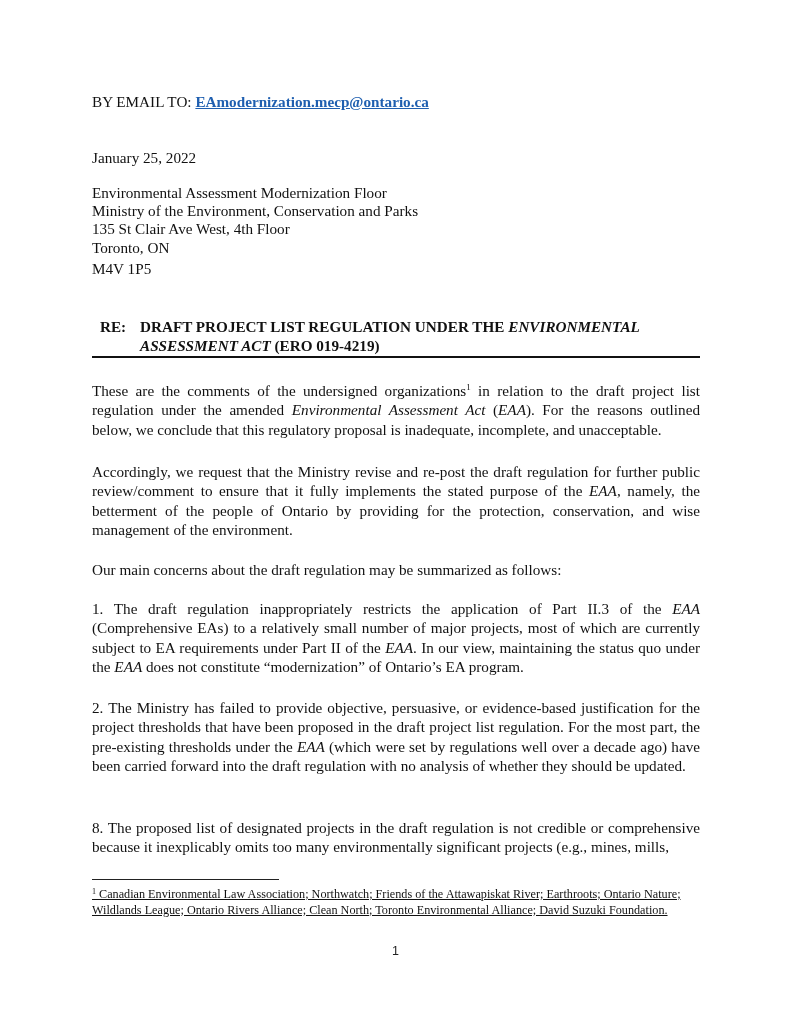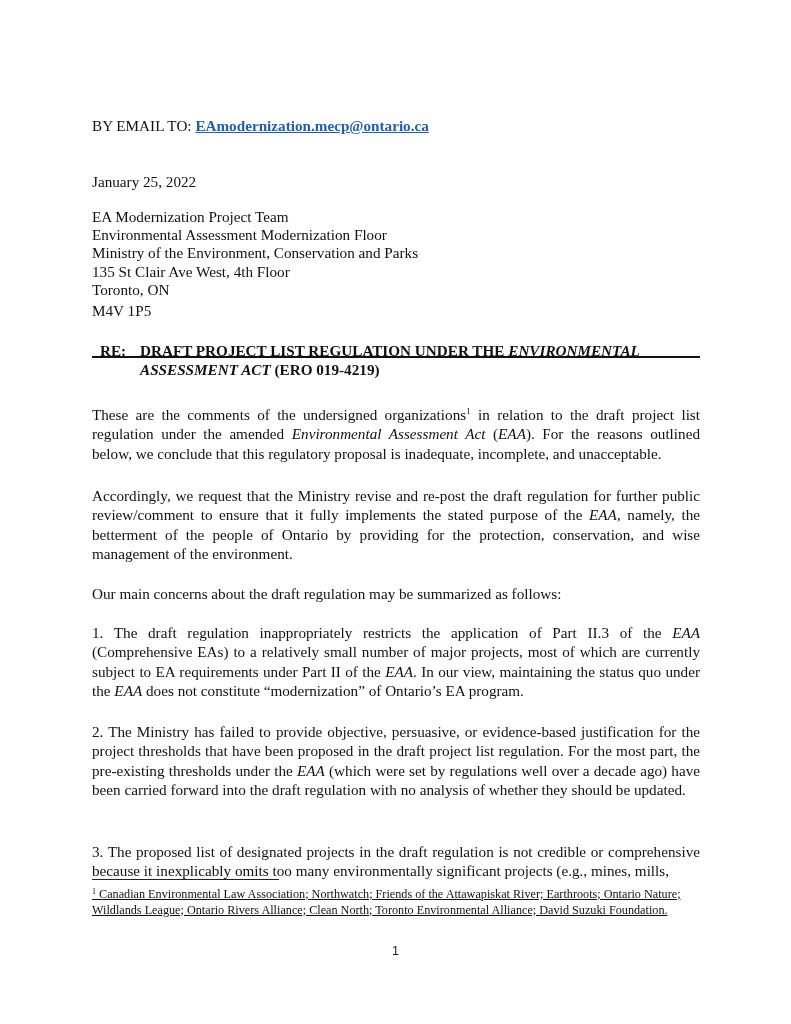--- a/index.html
+++ b/index.html
@@ -2,21 +2,21 @@
 <html><head>
   <meta charset="utf-8">
   <style>
     html, body { margin: 0; padding: 0; background: #ffffff; }
     body {
       width: 791px; height: 1024px; position: relative; overflow: hidden;
       font-family: "Liberation Serif", serif; color: #111111;
     }
     .page { position: absolute; left: 0; top: 0; width: 791px; height: 1024px; }
     .abs { position: absolute; }
-    .t { font-size: 15.2px; line-height: 20px; margin-top: 24px; }
+    .t { font-size: 15.2px; line-height: 20px; }
     .email-line { left: 92px; top: 92px; }
     .email-link { color: #1f5fb0; font-weight: bold; text-decoration: underline; }
     .date { left: 92px; top: 148px; }
     .addr { left: 92px; top: 184px; line-height: 18.2px; }
     .addr div { white-space: nowrap; }
     .addr .postal { margin-top: 3px; }
     .re { left: 92px; top: 318px; width: 608px; font-weight: bold; line-height: 18.5px; }
     .re .re-label { position: absolute; left: 8px; top: 0; }
     .re .re-text { margin-left: 48px; }
     .re-rule { left: 92px; top: 356px; width: 608px; height: 0; border-top: 2px solid #111; }
@@ -39,21 +39,20 @@
 
 <div class="page">
 
   <div class="abs t email-line">
     <span>BY EMAIL TO: </span><a class="email-link">EAmodernization.mecp@ontario.ca</a>
   </div>
 
   <div class="abs t date">January 25, 2022</div>
 
   <div class="abs t addr">
-    <div>EA Modernization Project Team</div>
     <div>Environmental Assessment Modernization Floor</div>
     <div>Ministry of the Environment, Conservation and Parks</div>
     <div>135 St Clair Ave West, 4th Floor</div>
     <div>Toronto, ON</div>
     <div class="postal">M4V 1P5</div>
   </div>
 
   <div class="abs t re">
     <span class="re-label">RE:</span>
     <div class="re-text"><span>DRAFT PROJECT LIST REGULATION UNDER THE </span><i>ENVIRONMENTAL ASSESSMENT ACT</i><span> (ERO 019-4219)</span></div>
@@ -63,19 +62,19 @@
   <div class="abs t para p1"><span>These are the comments of the undersigned organizations</span><sup>1</sup><span> in relation to the draft project list regulation under the amended </span><i>Environmental Assessment Act</i><span> (</span><i>EAA</i><span>). For the reasons outlined below, we conclude that this regulatory proposal is inadequate, incomplete, and unacceptable.</span></div>
 
   <div class="abs t para p2"><span>Accordingly, we request that the Ministry revise and re-post the draft regulation for further public review/comment to ensure that it fully implements the stated purpose of the </span><i>EAA</i><span>, namely, the betterment of the people of Ontario by providing for the protection, conservation, and wise management of the environment.</span></div>
 
   <div class="abs t para p3">Our main concerns about the draft regulation may be summarized as follows:</div>
 
   <div class="abs t para p4"><span>1. The draft regulation inappropriately restricts the application of Part II.3 of the </span><i>EAA</i><span> (Comprehensive EAs) to a relatively small number of major projects, most of which are currently subject to EA requirements under Part II of the </span><i>EAA</i><span>. In our view, maintaining the status quo under the </span><i>EAA</i><span> does not constitute “modernization” of Ontario’s EA program.</span></div>
 
   <div class="abs t para p5"><span>2. The Ministry has failed to provide objective, persuasive, or evidence-based justification for the project thresholds that have been proposed in the draft project list regulation. For the most part, the pre-existing thresholds under the </span><i>EAA</i><span> (which were set by regulations well over a decade ago) have been carried forward into the draft regulation with no analysis of whether they should be updated.</span></div>
 
-  <div class="abs t para p6">3. The proposed list of designated projects in the draft regulation is not credible or comprehensive because it inexplicably omits too many environmentally significant projects (e.g., mines, mills,</div>
+  <div class="abs t para p6">8. The proposed list of designated projects in the draft regulation is not credible or comprehensive because it inexplicably omits too many environmentally significant projects (e.g., mines, mills,</div>
 
   <div class="abs fn-rule"></div>
   <div class="abs footnote"><sup>1</sup><span> Canadian Environmental Law Association; Northwatch; Friends of the Attawapiskat River; Earthroots; Ontario Nature; Wildlands League; Ontario Rivers Alliance; Clean North; Toronto Environmental Alliance; David Suzuki Foundation.</span></div>
 
   <div class="abs pagenum">1</div>
 </div>
 
 </body></html>

